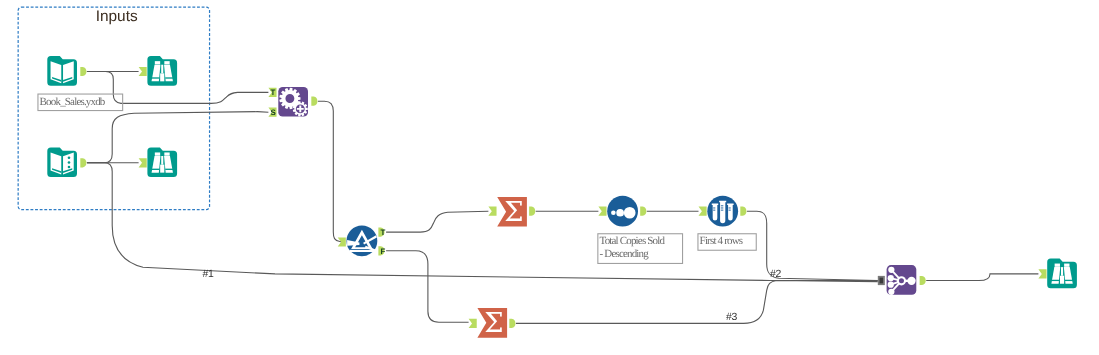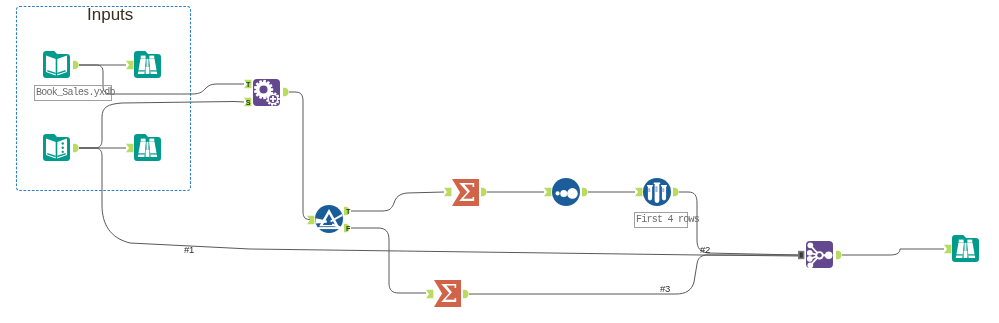--- a/index.html
+++ b/index.html
@@ -5,26 +5,26 @@
 <style>
 html,body{margin:0;padding:0;background:#ffffff;}
 body{width:999px;height:323px;font-family:"Liberation Sans",sans-serif;overflow:hidden;}
 #canvas{position:relative;width:999px;height:323px;background:#ffffff;}
 svg.layer{position:absolute;left:0;top:0;width:999px;height:323px;overflow:visible;}
 #container-layer{z-index:0}
 #wires{z-index:1}
 #anchors{z-index:2}
 #tools{z-index:3}
 .anno{position:absolute;z-index:4;border:1px solid #a0a0a0;background:transparent;color:#6c6c6c;
-      font-family:Liberation Mono, monospace;font-size:10px;line-height:11.8px;
+      font-family:Liberation Serif, serif;font-size:10px;line-height:11.8px;
       letter-spacing:-0.75px;padding:1px 0 0 1px;white-space:pre;box-sizing:border-box;}
 .conn-label{position:absolute;z-index:5;color:#2f2f2f;font-family:"Liberation Sans",sans-serif;
       font-size:9.5px;line-height:9px;background:transparent;padding:0;letter-spacing:-0.3px;}
 #container-title{position:absolute;z-index:2;color:#3b2d20;font-family:"Liberation Sans",sans-serif;
-      font-size:17px;line-height:13px;}
+      font-size:14px;line-height:13px;}
 </style>
 </head>
 <body>
 
 <div id="canvas">
 
   <svg class="layer" id="container-layer">
       <g>
         <rect x="16.5" y="6.5" width="174" height="184" rx="3" ry="3" fill="#ffffff" stroke="#2e7cc4" stroke-width="1.1" stroke-dasharray="2.6 1.6"></rect>
       </g>
@@ -246,17 +246,19 @@
           <path d="M56 29 H76 L86 85 H61.5 Z" fill="#fff"></path>
           <path d="M46.5 29 H53.5 V58 H46.5 Z" fill="#fff"></path>
           <path d="M43 58 H57 V85 H43 Z" fill="#fff"></path>
           <path d="M13 71.5 H40 V76 H13 Z" fill="#009b8d"></path>
           <path d="M60 71.5 H87 V76 H60 Z" fill="#009b8d"></path>
         </g>
       </g>
     </svg>
 
 <div class="anno" style="left: 34px; top: 85px; width: 78px; height: 16px;">Book_Sales.yxdb</div>
+    <div class="anno" style="left: 543px; top: 212px; width: 78px; height: 28px;">Total Copies Sold
+- Descending</div>
     <div class="anno" style="left: 634px; top: 212px; width: 54px; height: 16px;">First 4 rows</div>
     <div class="conn-label" style="left: 184px; top: 245px;">#1</div>
     <div class="conn-label" style="left: 700px; top: 245px;">#2</div>
     <div class="conn-label" style="left: 660px; top: 284px;">#3</div>
   </div>
 
 </body></html>

